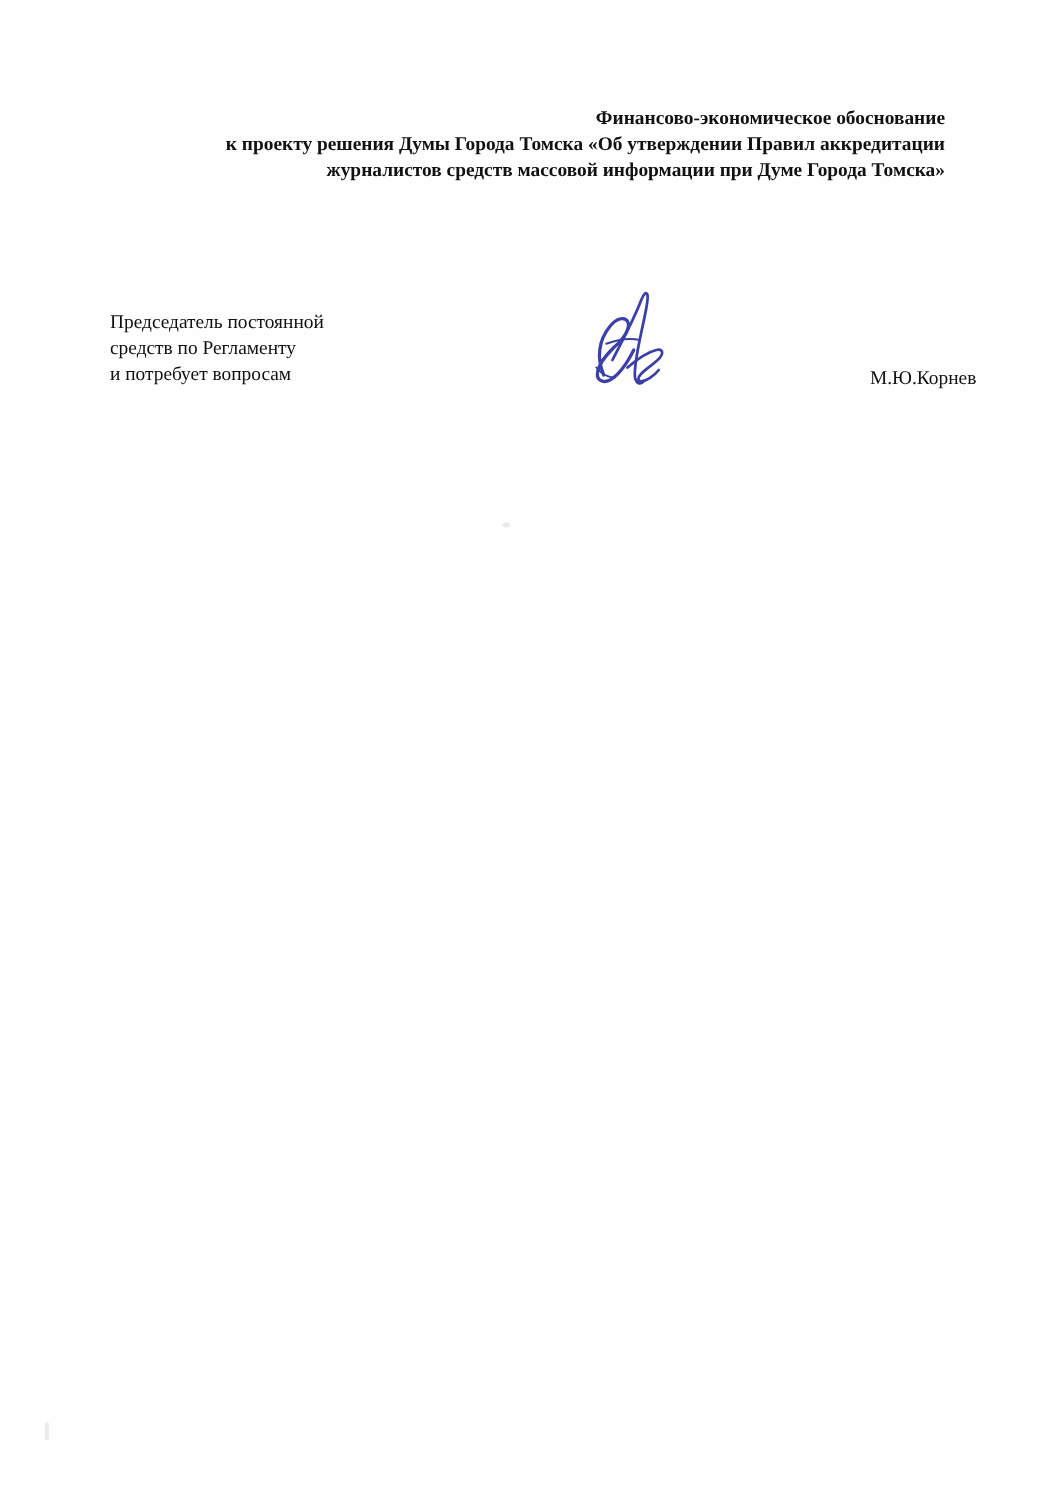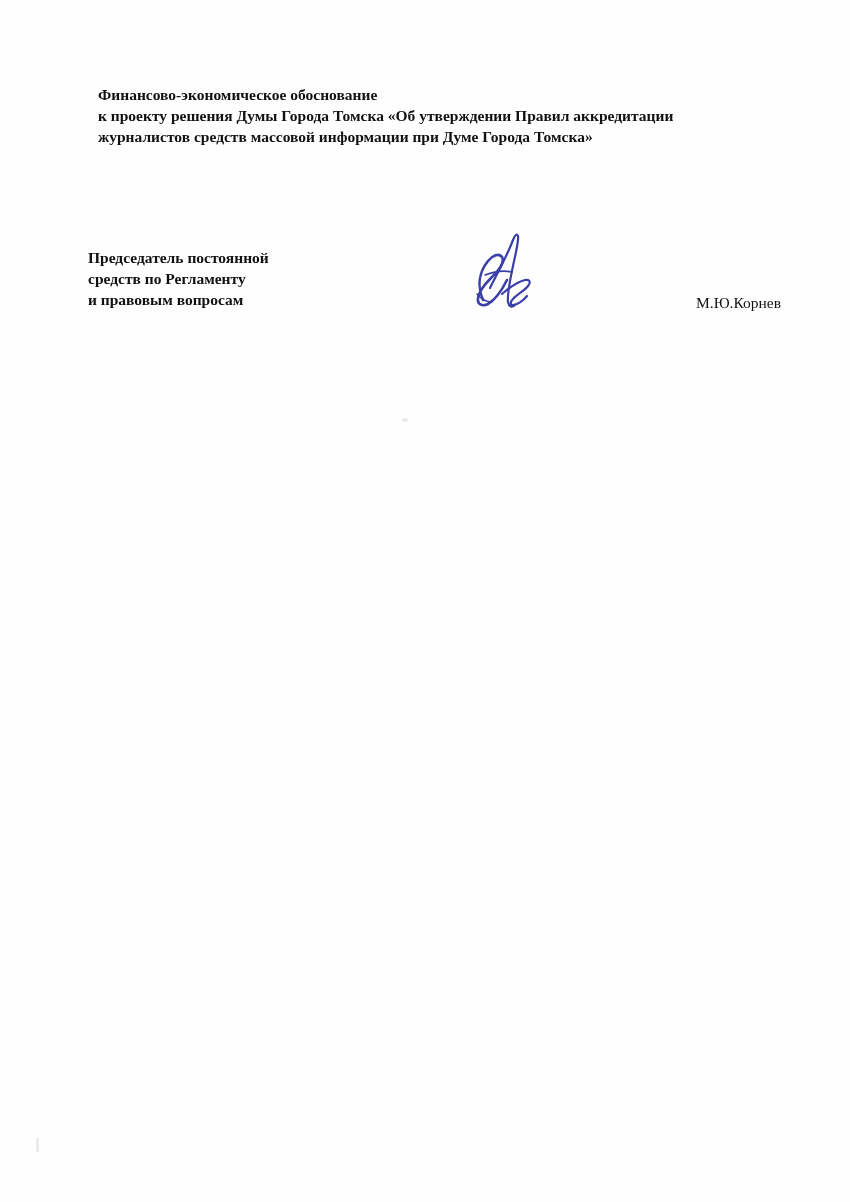--- a/index.html
+++ b/index.html
@@ -21,23 +21,23 @@
     top: 0;
     left: 0;
     width: 850px;
     height: 1202px;
     background: #fefefe;
   }
 
   .doc-title {
     position: absolute;
     top: 84px;
-    left: 98px;
+    left: 76px;
     width: 680px;
-    text-align: left;
+    text-align: right;
     font-weight: bold;
     font-size: 15.5px;
     line-height: 21px;
   }
   .doc-title .line1 { display: block; }
   .doc-title .line2 { display: block; }
   .doc-title .line3 { display: block; }
 
   .body-paragraph {
     position: absolute;
@@ -51,21 +51,21 @@
   }
 
   .signature-block {
     position: absolute;
     top: 247px;
     left: 88px;
     width: 300px;
     font-size: 15.5px;
     line-height: 21px;
   }
-  .signature-block span { display: block; font-weight: bold; }
+  .signature-block span { display: block; }
 
   .signer-name {
     position: absolute;
     top: 292px;
     left: 648px;
     font-size: 15.5px;
     line-height: 21px;
     white-space: nowrap;
     margin-left: 48px;
   }
@@ -104,21 +104,21 @@
   <div class="doc-title">
     <span class="line1">Финансово-экономическое обоснование</span>
     <span class="line2">к проекту решения Думы Города Томска «Об утверждении Правил аккредитации</span>
     <span class="line3">журналистов средств массовой информации при Думе Города Томска»</span>
   </div>
 
 
   <div class="signature-block">
     <span>Председатель постоянной</span>
     <span>средств по Регламенту</span>
-    <span>и правовым вопросам</span>
+    <span>и потребует вопросам</span>
   </div>
 
   <div class="signature-mark">
     <svg width="110" height="100" viewBox="0 0 110 100" xmlns="http://www.w3.org/2000/svg">
       <g fill="none" stroke="#3b3fa8" stroke-linecap="round" stroke-linejoin="round">
         <path d="M28 72 C22 58, 24 44, 33 33 C38 27, 44 25, 47 29 C50 34, 44 43, 36 50 C30 56, 24 63, 23 70 C22 76, 27 79, 33 76 C40 72, 47 62, 52 52" stroke-width="2.6"></path>
         <path d="M35 60 C42 46, 52 28, 58 12 C60 7, 62 5, 63 8 C64 12, 61 24, 58 38 C55 52, 52 66, 53 74 C54 79, 57 80, 60 77" stroke-width="2.2"></path>
         <path d="M30 47 C38 44, 48 42, 57 44" stroke-width="1.6"></path>
         <path d="M47 66 C54 60, 62 54, 70 52 C75 51, 76 54, 73 58 C70 62, 63 66, 58 71 C55 74, 55 77, 58 77 C62 77, 68 73, 72 68" stroke-width="2.2"></path>
         <path d="M22 66 C26 71, 31 74, 37 74" stroke-width="1.4"></path>

